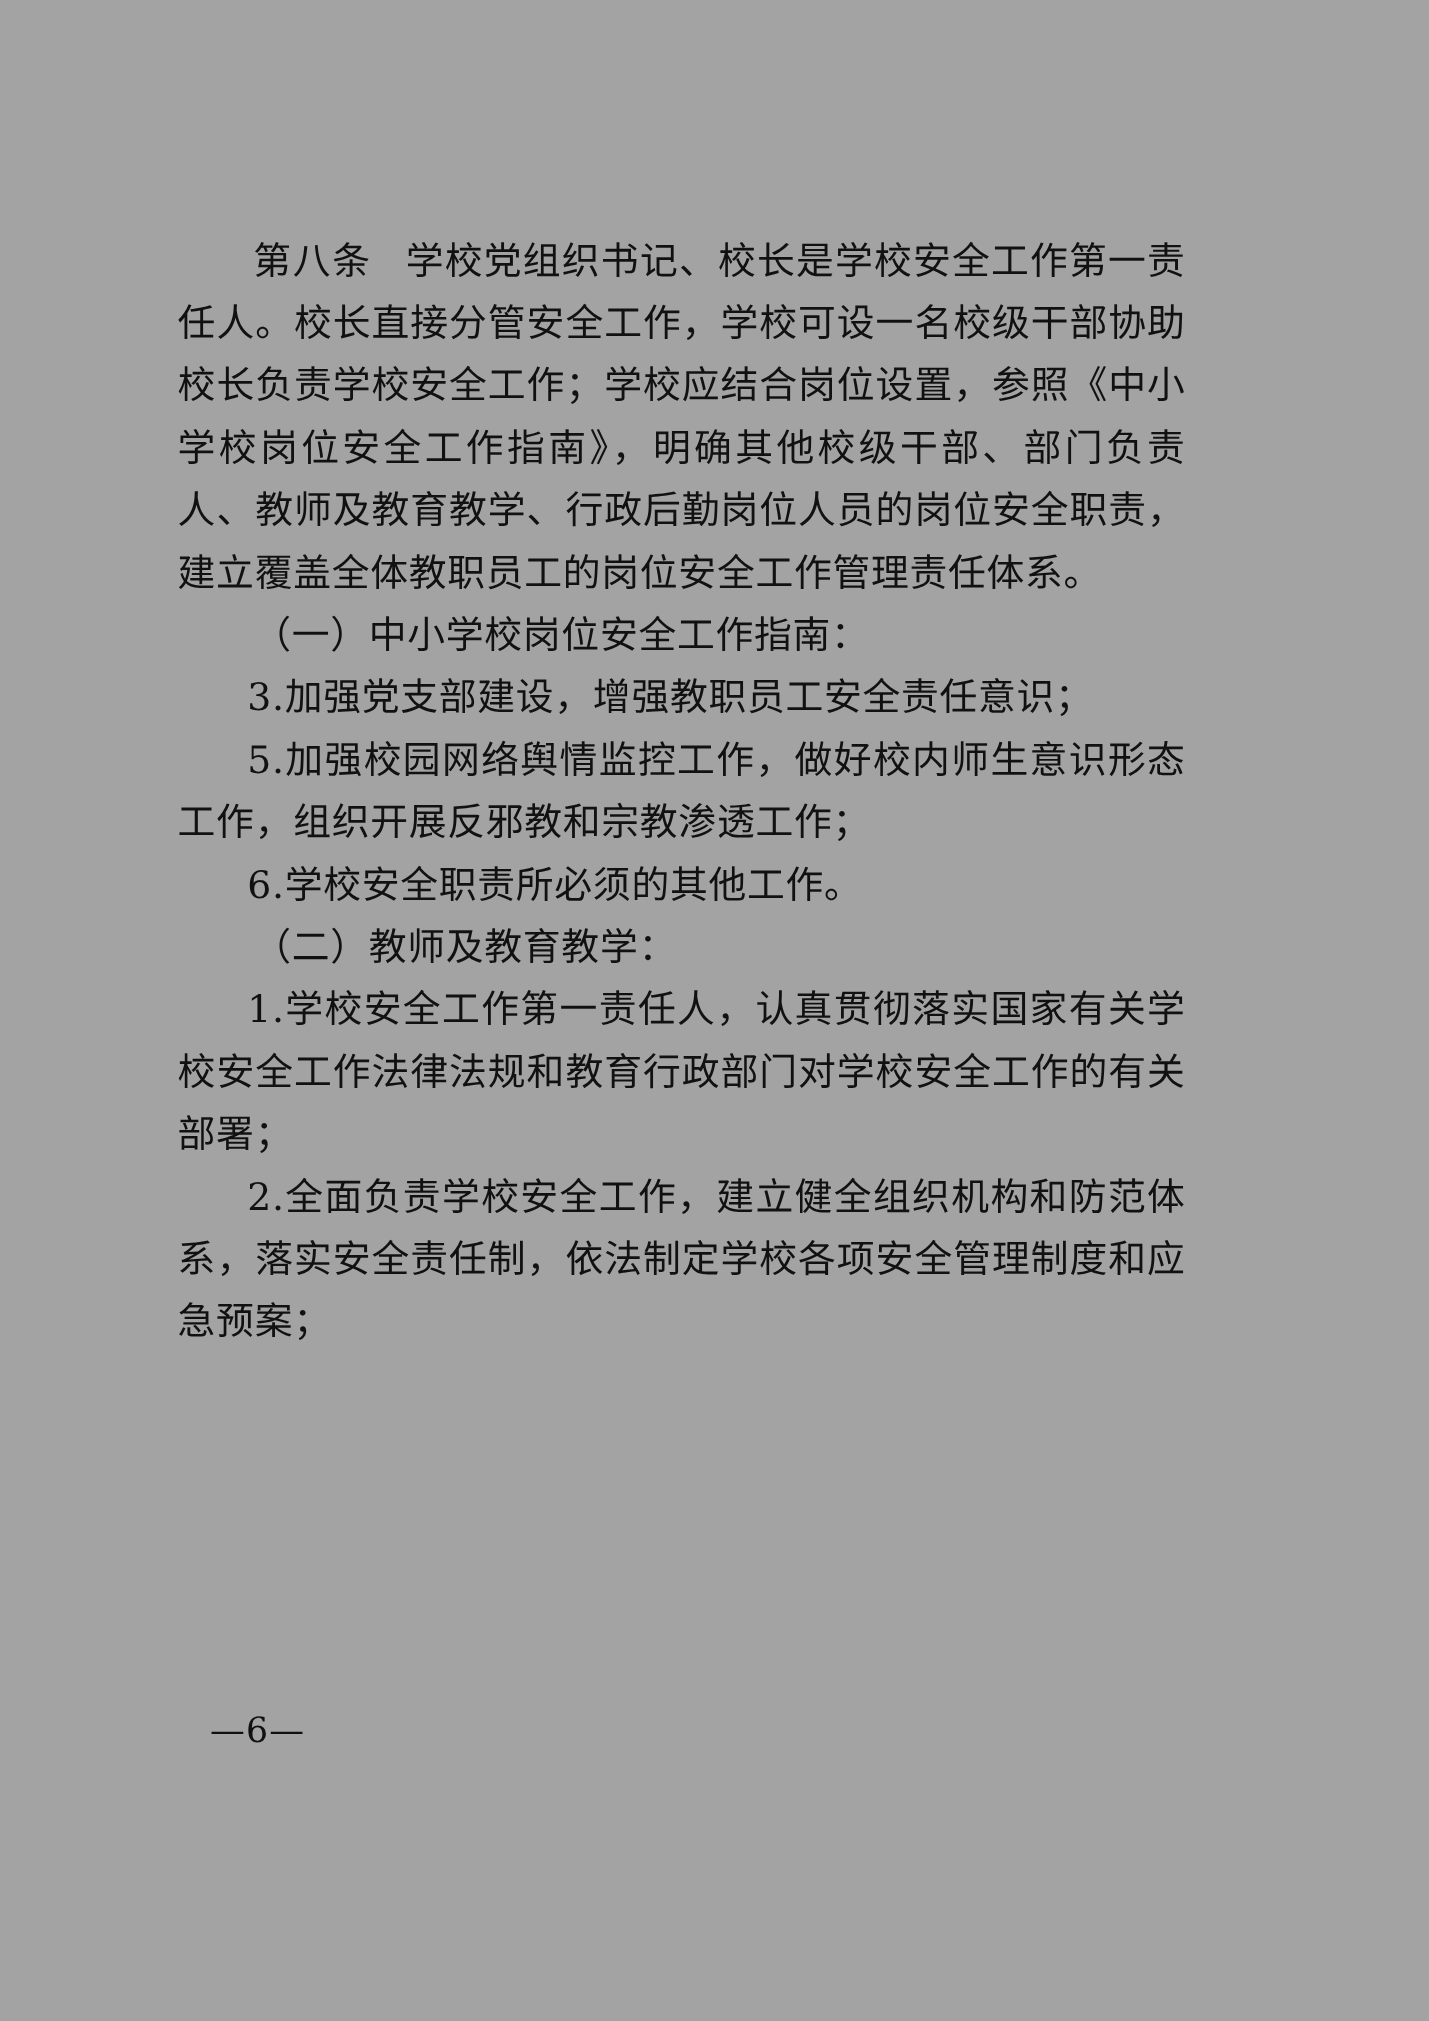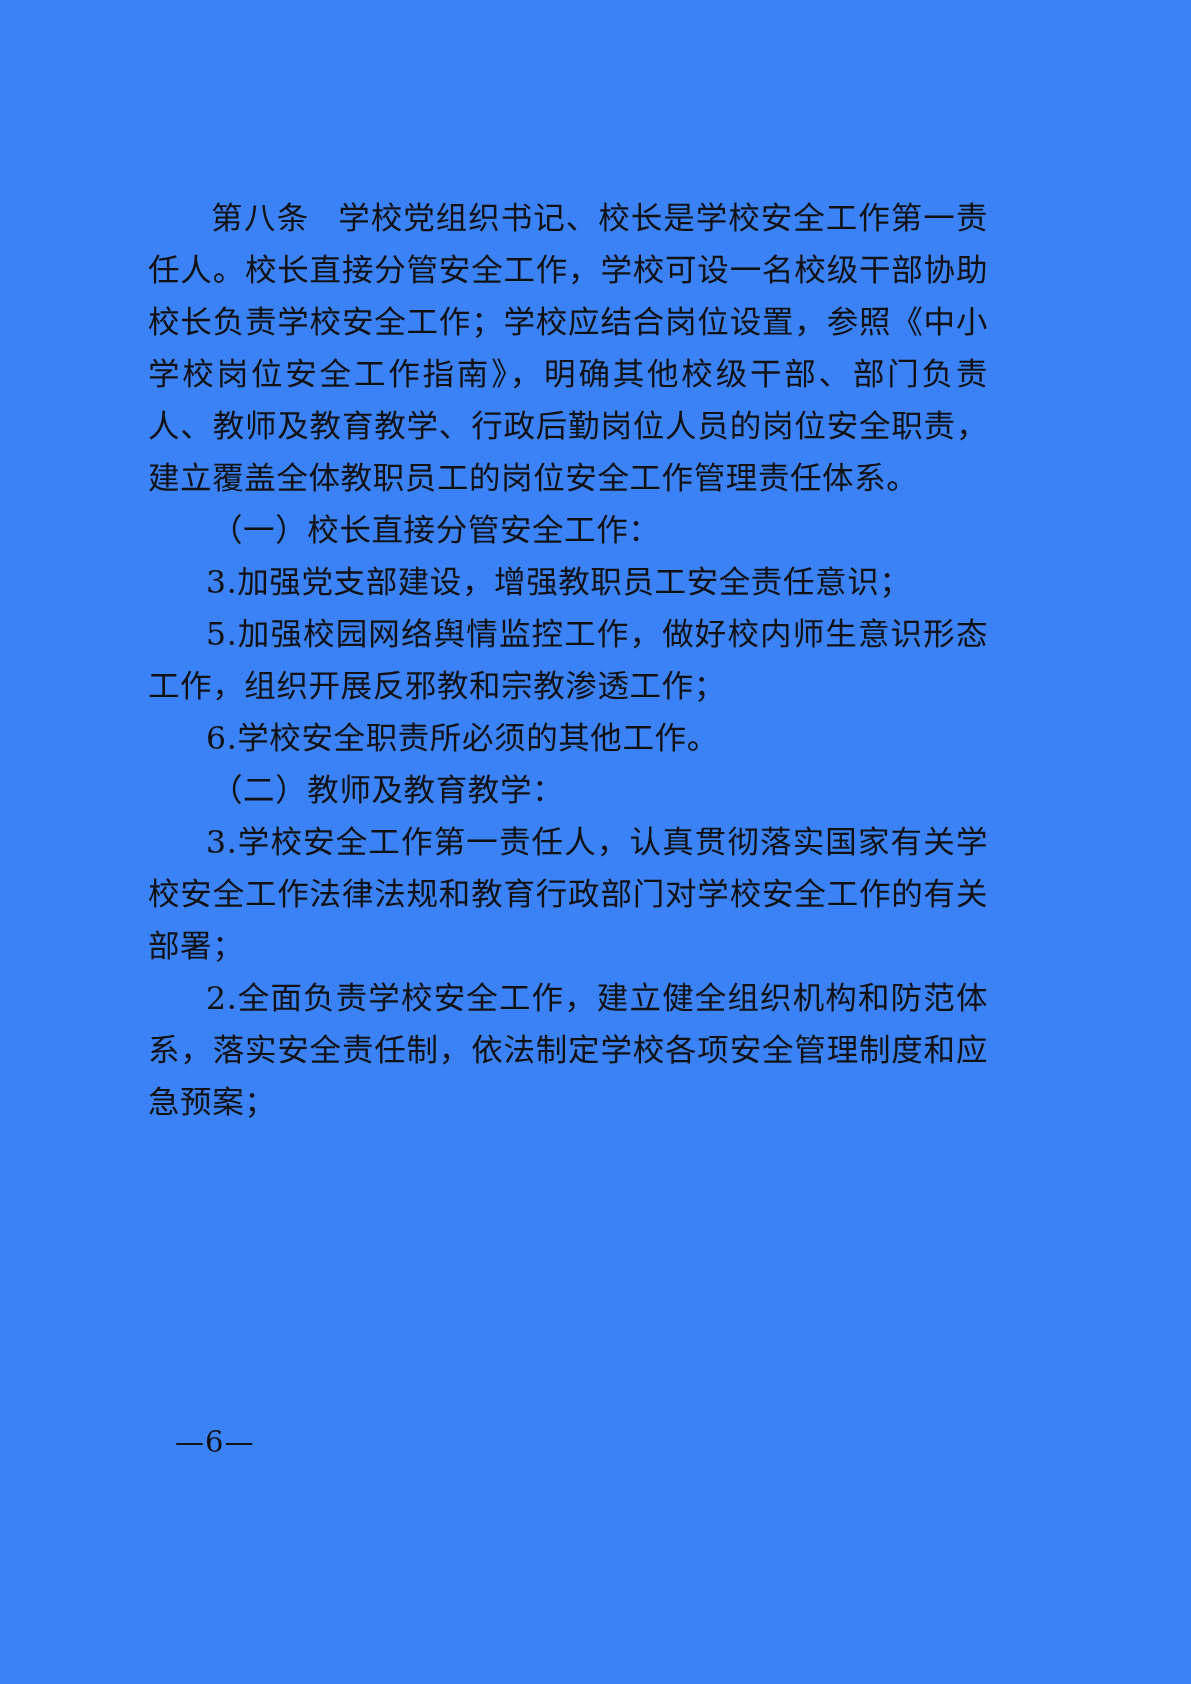--- a/index.html
+++ b/index.html
@@ -5,21 +5,21 @@
 <style>
   html, body {
     margin: 0;
     padding: 0;
     background: #ffffff;
   }
   .page {
     position: relative;
     width: 1191px;
     height: 1684px;
-    background: #3b82f6;
+    background: #a3a3a3;
     margin: 0 auto;
     overflow: hidden;
     font-family: "DejaVu Serif", "Liberation Serif", serif;
     color: #111111;
   }
   .content {
     position: absolute;
     left: 148px;
     top: 192px;
     width: 840px;
@@ -58,34 +58,34 @@
 </style>
 </head>
 <body>
 
 <div class="page">
 
   <div class="content">
 
     <p class="para indent"><span class="lead-label">第八条</span><span class="gap"></span><span>学校党组织书记、校长是学校安全工作第一责任人。校长直接分管安全工作，学校可设一名校级干部协助校长负责学校安全工作；学校应结合岗位设置，参照《中小学校岗位安全工作指南》，明确其他校级干部、部门负责人、教师及教育教学、行政后勤岗位人员的岗位安全职责，建立覆盖全体教职员工的岗位安全工作管理责任体系。</span></p>
 
-    <p class="para indent">（一）校长直接分管安全工作：</p>
+    <p class="para indent">（一）中小学校岗位安全工作指南：</p>
 
 
 
     <p class="para indent-sm">3.加强党支部建设，增强教职员工安全责任意识；</p>
 
 
     <p class="para indent-sm">5.加强校园网络舆情监控工作，做好校内师生意识形态工作，组织开展反邪教和宗教渗透工作；</p>
 
     <p class="para indent-sm">6.学校安全职责所必须的其他工作。</p>
 
     <p class="para indent">（二）教师及教育教学：</p>
 
-    <p class="para indent-sm">3.学校安全工作第一责任人，认真贯彻落实国家有关学校安全工作法律法规和教育行政部门对学校安全工作的有关部署；</p>
+    <p class="para indent-sm">1.学校安全工作第一责任人，认真贯彻落实国家有关学校安全工作法律法规和教育行政部门对学校安全工作的有关部署；</p>
 
     <p class="para indent-sm">2.全面负责学校安全工作，建立健全组织机构和防范体系，落实安全责任制，依法制定学校各项安全管理制度和应急预案；</p>
 
   </div>
 
   <div class="footer">—6—</div>
 
 </div>
 
 </body></html>

